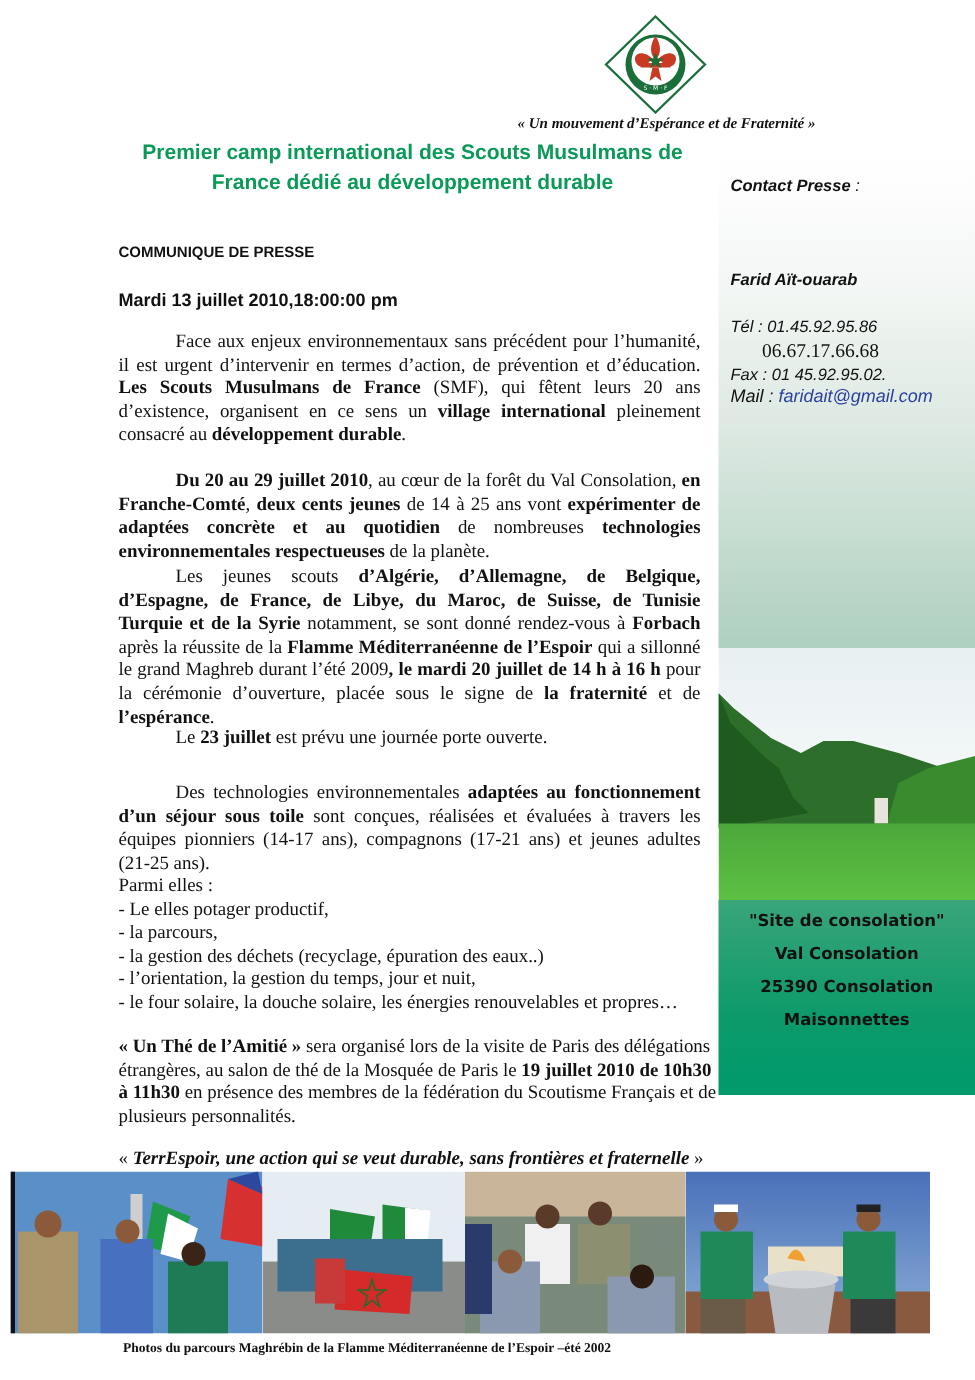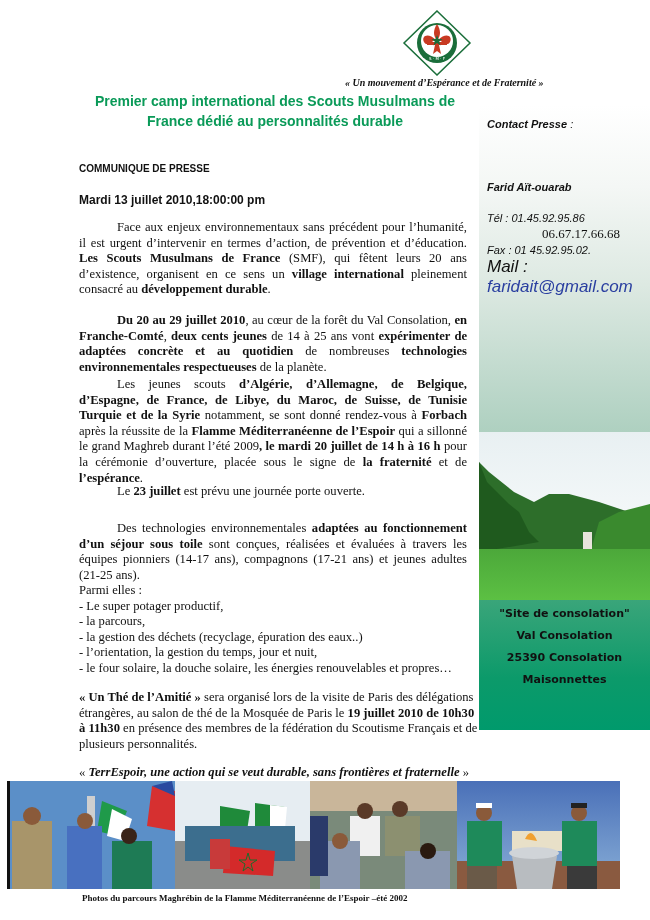--- a/index.html
+++ b/index.html
@@ -13,23 +13,23 @@
   .title-main { font-size: 16px; line-height: 20px; }
   .title-sub { font-size: 14px; line-height: 19px; margin-top: 1px; }
 
   .sidebar { position: absolute; left: 479px; top: 105px; width: 171px; height: 327px;
              background: linear-gradient(to bottom, #ffffff 0%, #f4f7f5 25%, #dde9e2 55%, #aed0c0 100%); }
   .contact { position: absolute; left: 487px; top: 118px; font-family: "Liberation Sans", sans-serif; font-style: italic; font-size: 11px; color: #111; }
   .contact-label { font-weight: bold; }
   .contact-label .colon { font-weight: normal; }
   .contact-name { position: absolute; left: 487px; top: 181px; font-family: "Liberation Sans", sans-serif; font-style: italic; font-weight: bold; font-size: 11px; }
   .contact-tel { position: absolute; left: 487px; top: 212px; font-family: "Liberation Sans", sans-serif; font-style: italic; font-size: 11px; }
-  .contact-tel2 { position: absolute; left: 508px; top: 226px; font-family: "Liberation Serif", serif; font-size: 13px; margin-left: 34px; }
+  .contact-tel2 { position: absolute; left: 508px; top: 226px; font-family: "Liberation Serif", serif; font-size: 13px; }
   .contact-fax { position: absolute; left: 487px; top: 244px; font-family: "Liberation Sans", sans-serif; font-style: italic; font-size: 11px; }
-  .contact-mail { position: absolute; left: 487px; top: 257px; font-family: "Liberation Sans", sans-serif; font-style: italic; font-size: 17px; }
+  .contact-mail { position: absolute; left: 487px; top: 257px; font-family: "Liberation Sans", sans-serif; font-style: italic; font-size: 12px; }
   .contact-mail .mail-link { color: #2a3fa0; }
 
   .site-photo { position: absolute; left: 479px; top: 432px; width: 171px; height: 168px; overflow: hidden; }
   .site-box { position: absolute; left: 479px; top: 600px; width: 171px; height: 130px;
               background: linear-gradient(to bottom, #3aa57a 0%, #0c9a6a 60%, #009a6c 100%);
               text-align: center; font-family: "DejaVu Sans", sans-serif; font-weight: bold; font-size: 11px; color: #111; padding-top: 3px; }
   .site-box div { line-height: 22px; }
 
   .heading { position: absolute; left: 79px; top: 163px; font-family: "Liberation Sans", sans-serif; font-weight: bold; font-size: 10px; }
   .date { position: absolute; left: 79px; top: 193px; font-family: "Liberation Sans", sans-serif; font-weight: bold; font-size: 12px; }
@@ -63,21 +63,21 @@
   <path d="M36 30 C44 22 51 26 48 32 C46 36 41 34 39 31 Z" fill="#c83a22"></path>
   <rect x="25" y="32" width="20" height="3" fill="#c83a22"></rect>
   <path d="M33 35 L37 35 L39 44 L35 41 L31 44 Z" fill="#c83a22"></path>
   <polygon points="35,25 36.5,29 40.5,29 37.2,31.5 38.5,35.5 35,33 31.5,35.5 32.8,31.5 29.5,29 33.5,29" fill="#1a6e3a"></polygon>
   <text x="35" y="50" font-size="4" fill="#fff" text-anchor="middle" font-family="DejaVu Sans, sans-serif">S · M · F</text>
 </svg>
 <div class="tagline">« Un mouvement d’Espérance et de Fraternité »</div>
 
 <div class="title-block">
   <div class="title-sub">Premier camp international des Scouts Musulmans de</div>
-  <div class="title-sub">France dédié au personnalités durable</div>
+  <div class="title-sub">France dédié au développement durable</div>
 </div>
 
 <div class="sidebar"></div>
 <div class="contact">
   <span class="contact-label"><span>Contact Presse</span><span class="colon"> :</span></span>
 </div>
 <div class="contact-name">Farid Aït-ouarab</div>
 <div class="contact-tel">Tél : 01.45.92.95.86</div>
 <div class="contact-tel2">06.67.17.66.68</div>
 <div class="contact-fax">Fax : 01 45.92.95.02.</div>
@@ -114,21 +114,21 @@
 <div class="date">Mardi 13 juillet 2010,18:00:00 pm</div>
 
 <p class="body-text indent p1"><span>Face aux enjeux environnementaux sans précédent pour l’humanité, il est urgent d’intervenir en termes d’action, de prévention et d’éducation. </span><b>Les Scouts Musulmans de France</b><span> (SMF), qui fêtent leurs 20 ans d’existence, organisent en ce sens un </span><b>village international</b><span> pleinement consacré au </span><b>développement durable</b><span>.</span></p>
 <p class="body-text indent p2"><b>Du 20 au 29 juillet 2010</b><span>, au cœur de la forêt du Val Consolation, </span><b>en Franche-Comté</b><span>, </span><b>deux cents jeunes</b><span> de 14 à 25 ans vont </span><b>expérimenter de adaptées concrète et au quotidien</b><span> de nombreuses </span><b>technologies environnementales respectueuses</b><span> de la planète.</span></p>
 <p class="body-text indent p3"><span>Les jeunes scouts </span><b>d’Algérie, d’Allemagne, de Belgique, d’Espagne, de France, de Libye, du Maroc, de Suisse, de Tunisie Turquie et de la Syrie</b><span> notamment, se sont donné rendez-vous à </span><b>Forbach</b><span> après la réussite de la </span><b>Flamme Méditerranéenne de l’Espoir</b><span> qui a sillonné le grand Maghreb durant l’été 2009</span><b>, le mardi 20 juillet de 14 h à 16 h</b><span> pour la cérémonie d’ouverture, placée sous le signe de </span><b>la fraternité</b><span> et de </span><b>l’espérance</b><span>.</span></p>
 <p class="body-text indent p4"><span>Le </span><b>23 juillet</b><span> est prévu une journée porte ouverte.</span></p>
 <p class="body-text indent p5"><span>Des technologies environnementales </span><b>adaptées au fonctionnement d’un séjour sous toile</b><span> sont conçues, réalisées et évaluées à travers les équipes pionniers (14-17 ans), compagnons (17-21 ans) et jeunes adultes (21-25 ans).</span></p>
 
 <div class="list">
   <div>Parmi elles :</div>
-  <div>- Le super potager productif,</div>
+  <div>- Le elles potager productif,</div>
   <div>- la parcours,</div>
   <div>- la gestion des déchets (recyclage, épuration des eaux..)</div>
   <div>- l’orientation, la gestion du temps, jour et nuit,</div>
   <div>- le four solaire, la douche solaire, les énergies renouvelables et propres…</div>
 </div>
 
 <p class="body-text p6"><b>« Un Thé de l’Amitié »</b><span> sera organisé lors de la visite de Paris des délégations étrangères, au salon de thé de la Mosquée de Paris le </span><b>19 juillet 2010 de 10h30 à 11h30</b><span> en présence des membres de la fédération du Scoutisme Français et de plusieurs personnalités.</span></p>
 
 <div class="motto">
   <span class="q">« </span><span>TerrEspoir, une action qui se veut durable, sans frontières et fraternelle</span><span class="q"> »</span>

